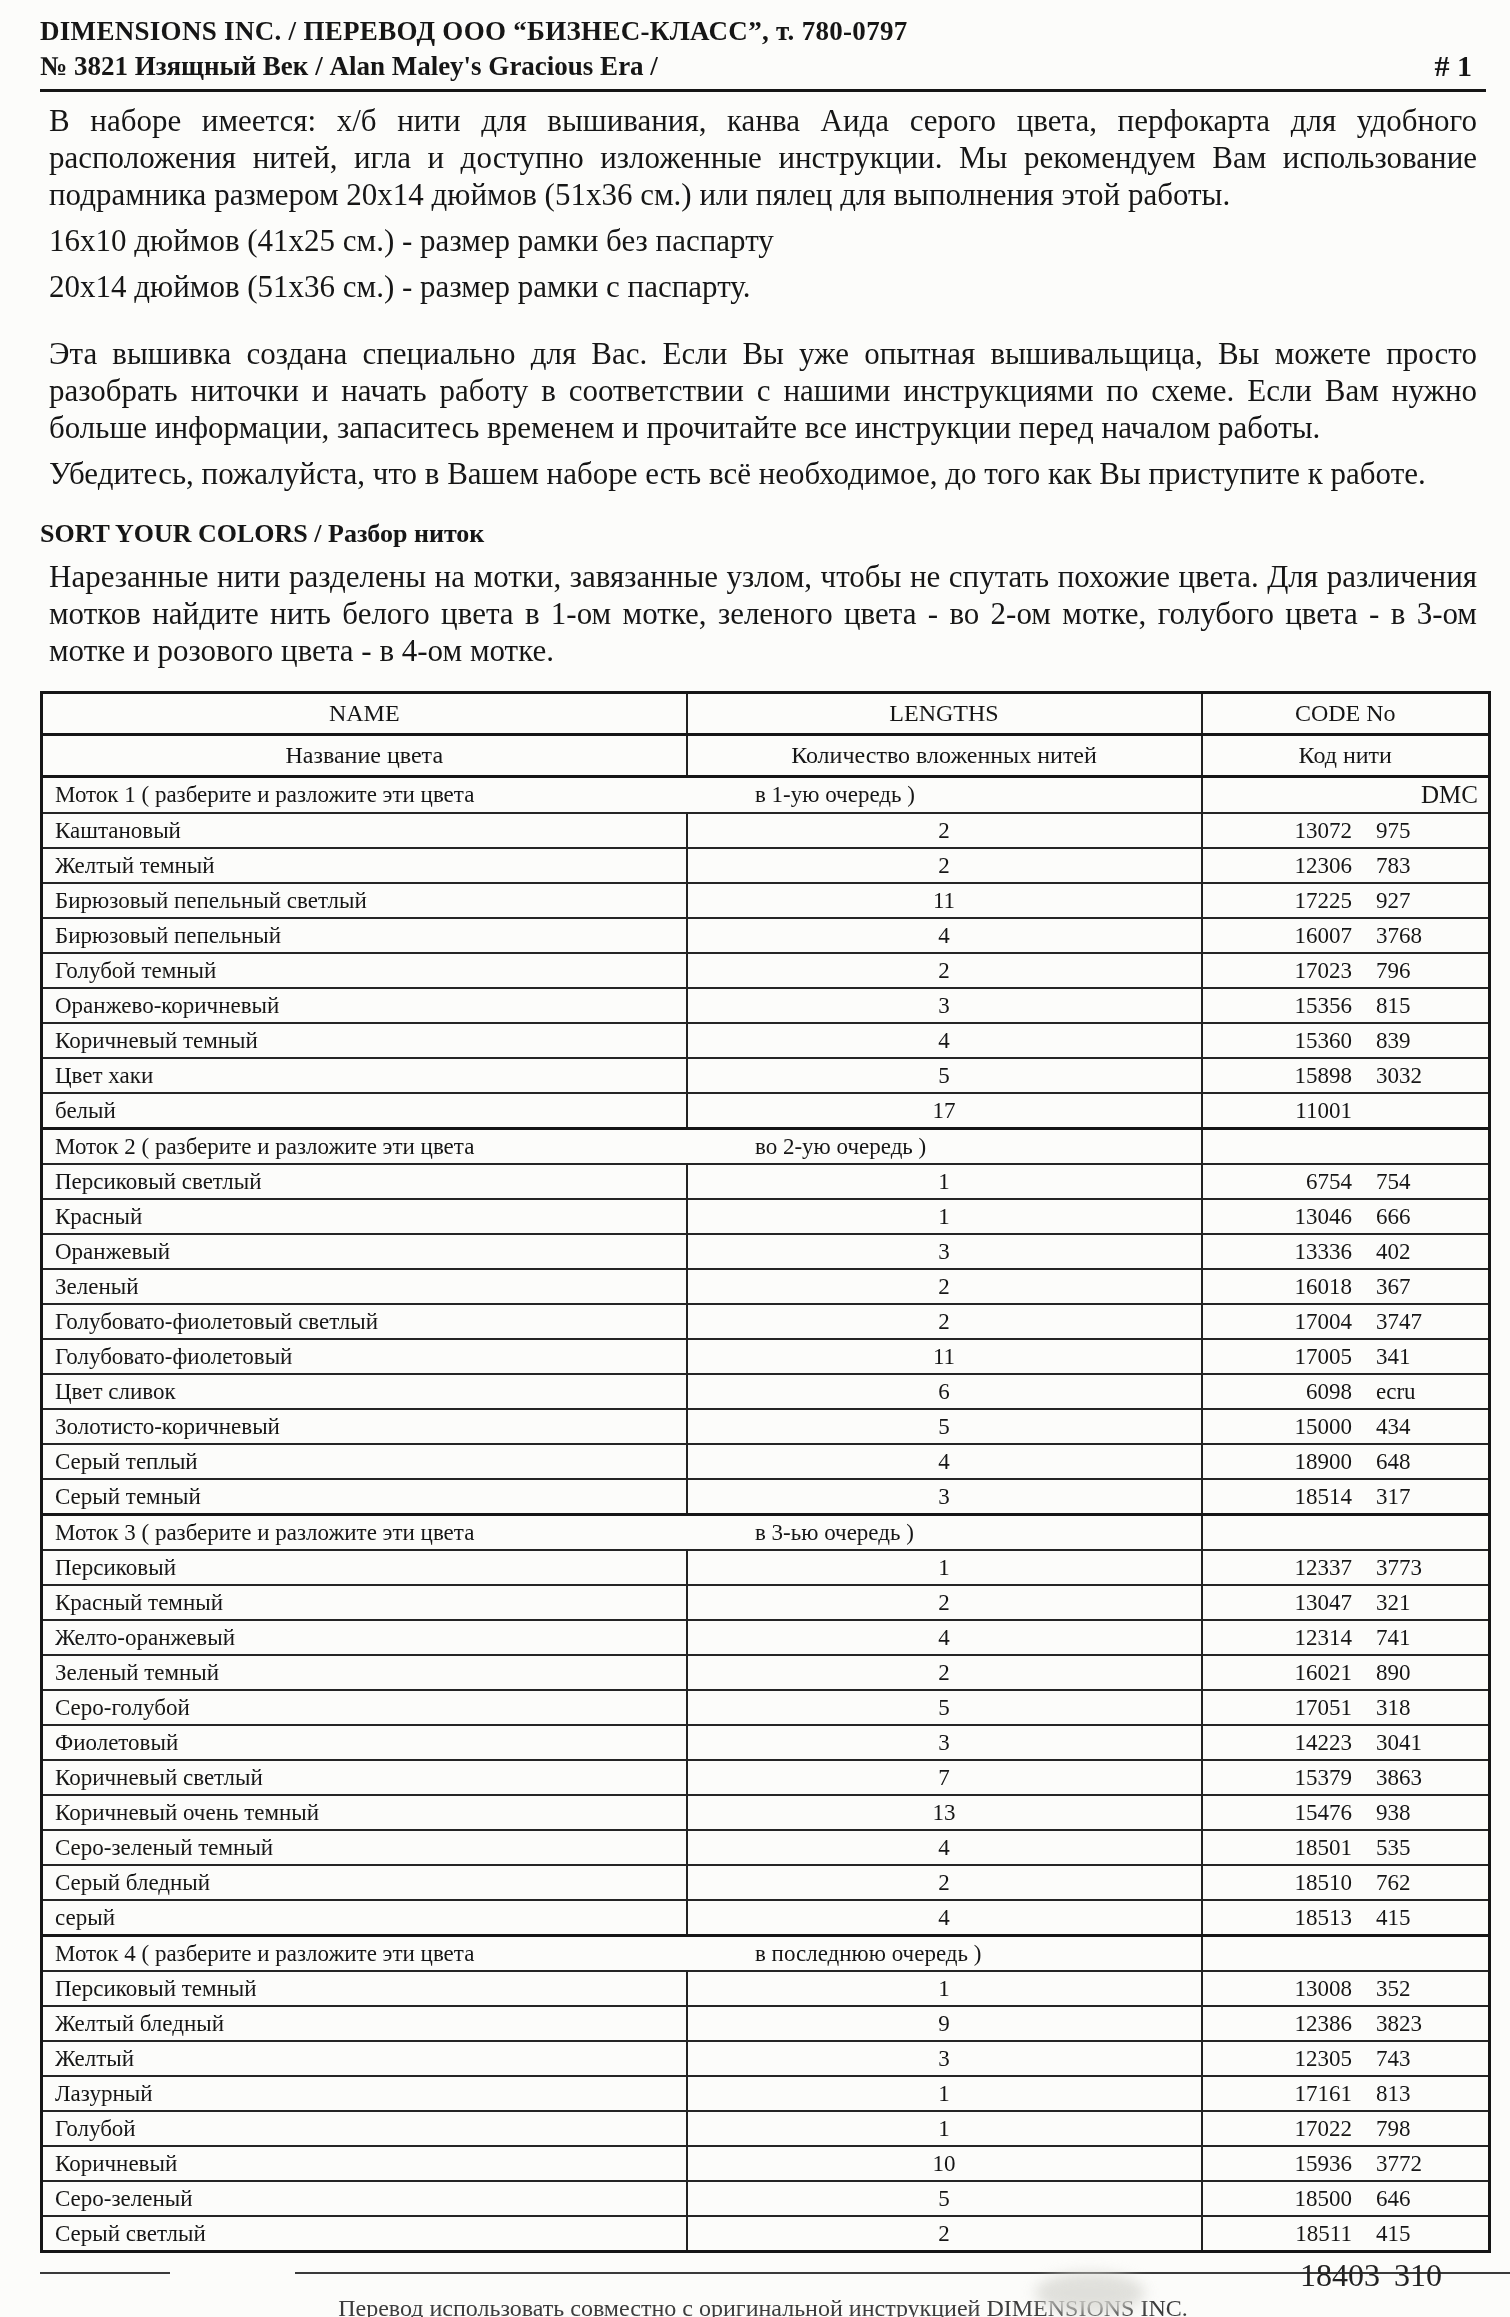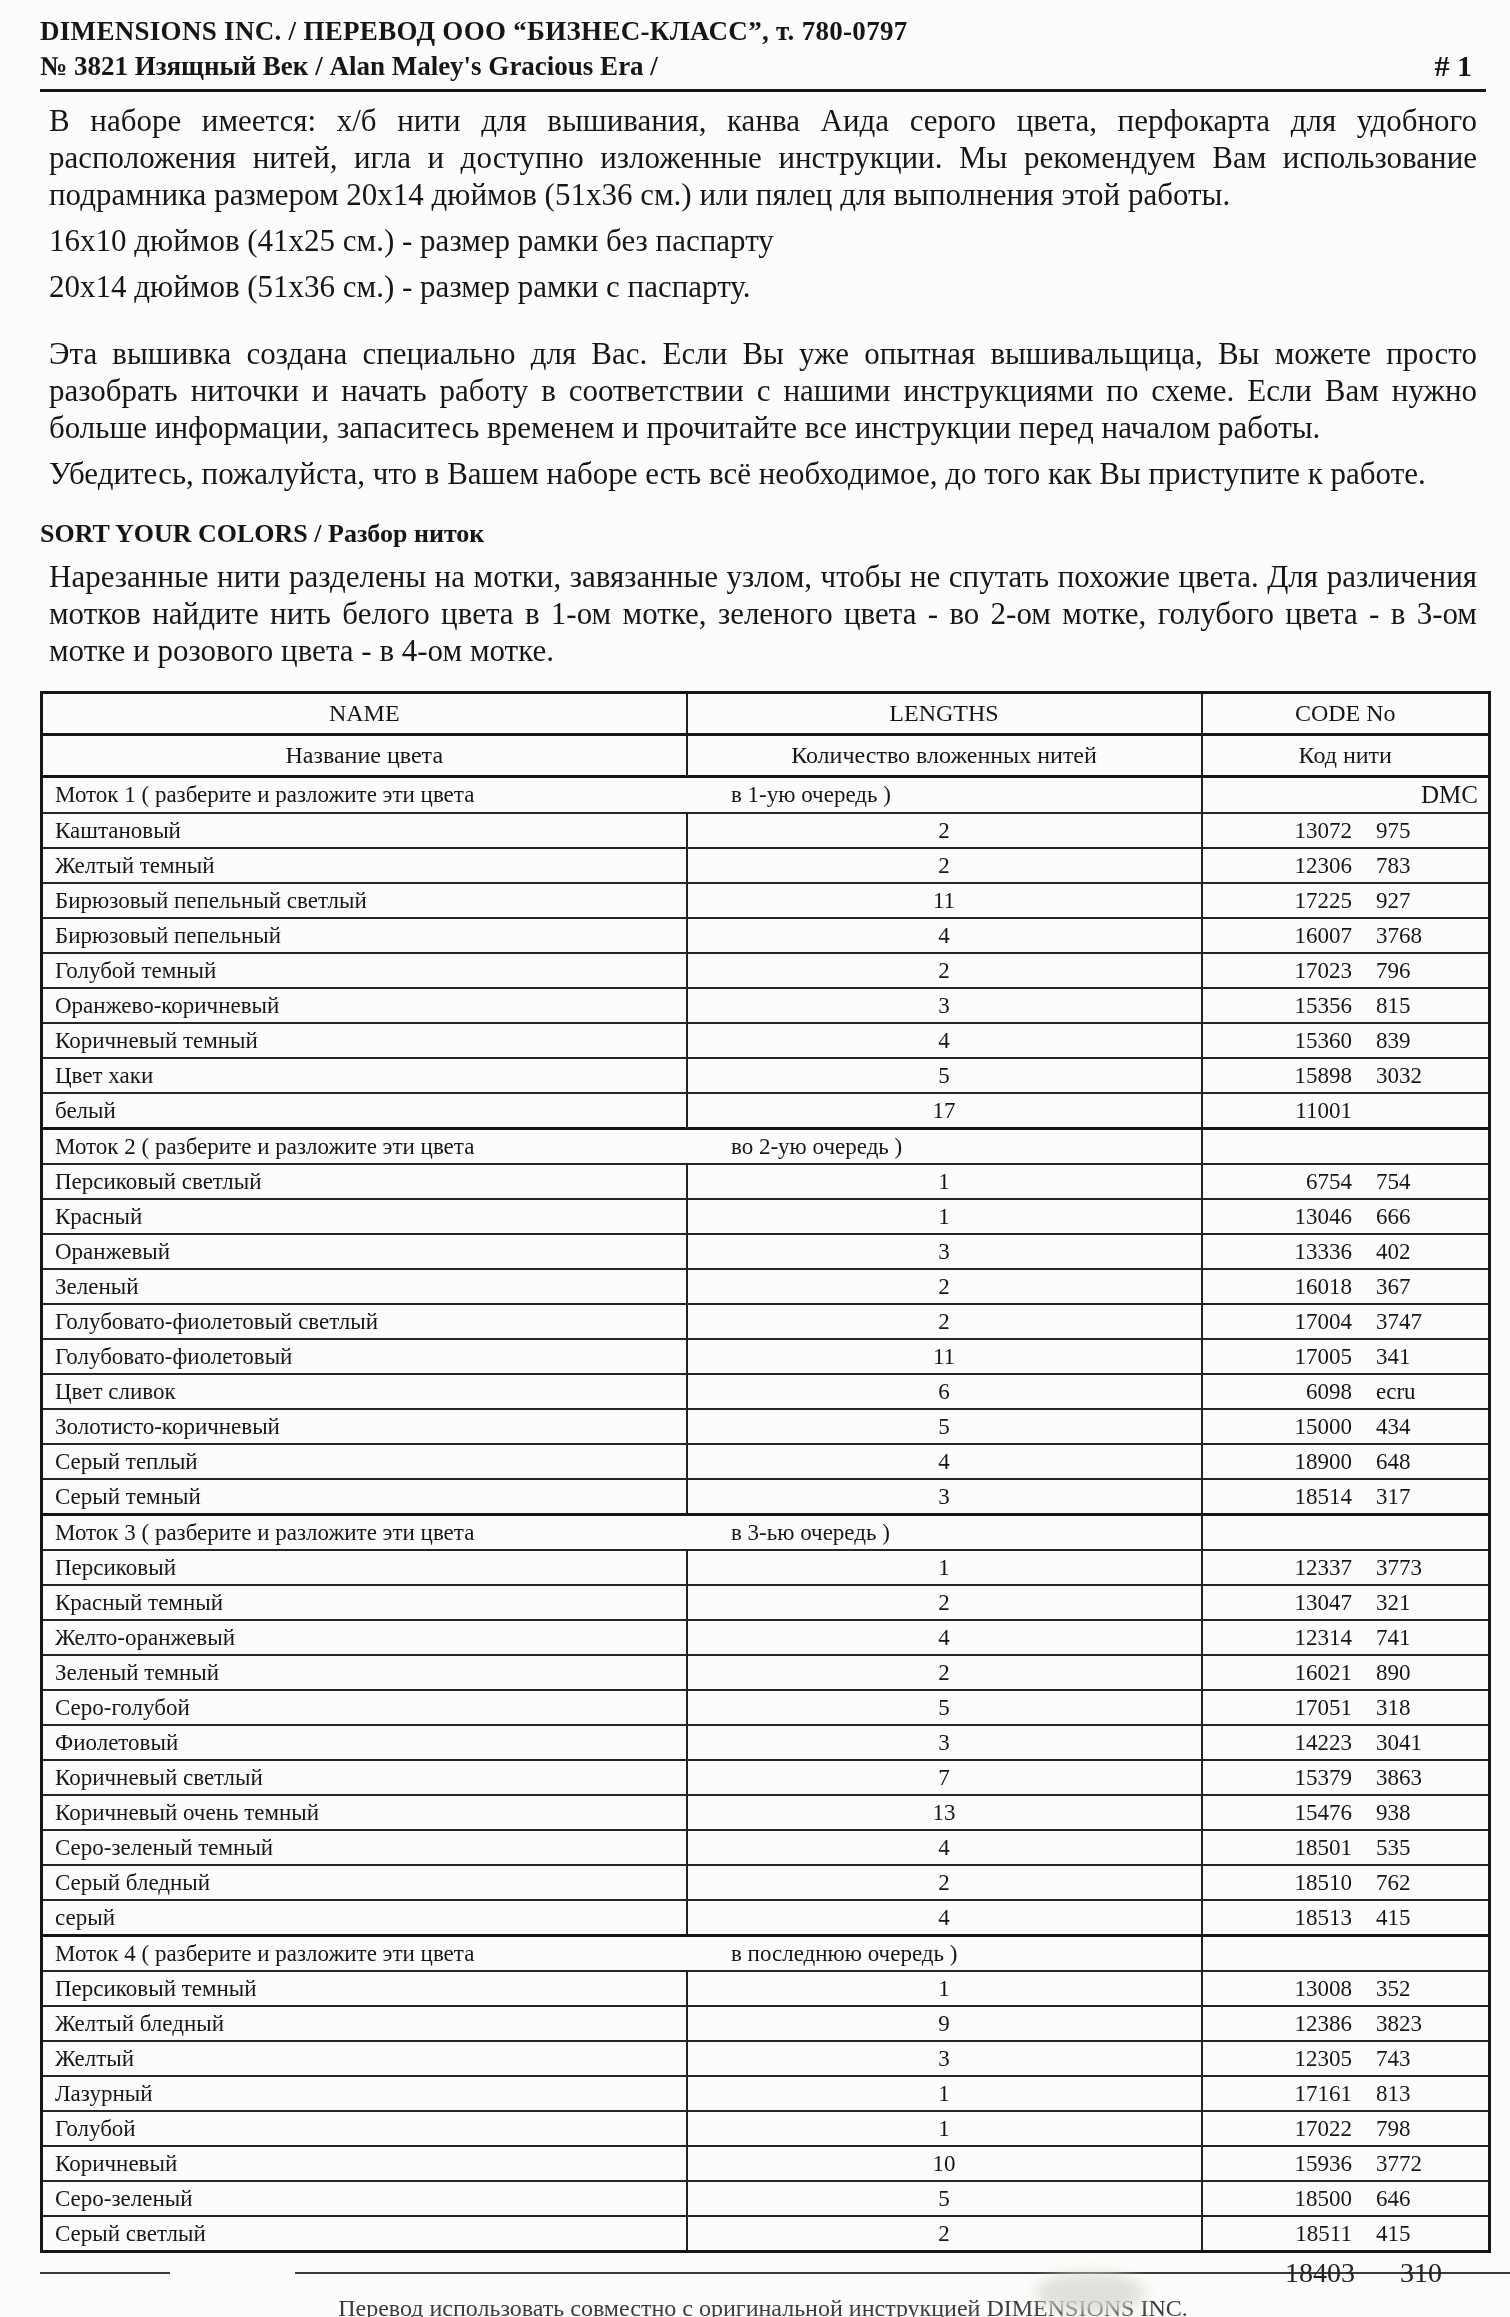--- a/index.html
+++ b/index.html
@@ -37,30 +37,30 @@
   th.bl, td.bl { border-left: 2px solid #222; }
   tbody td { padding: 3px 4px; height: 27px; }
   tbody tr { border-top: 2px solid #252525; }
   tbody tr.section-row { border-top: 3px solid #161616; }
   td.name-cell { padding-left: 12px; text-align: left; }
   td.len-cell { text-align: center; }
   .codewrap { display: flex; }
   .codewrap .code { flex: 1; text-align: right; padding-right: 24px; }
   .codewrap .dmc { width: 108px; text-align: left; }
   td.section-cell { position: relative; padding-left: 12px; }
-  td.section-cell .sec-queue { position: absolute; left: 688px; }
+  td.section-cell .sec-queue { position: absolute; left: 712px; }
   td.section-dmc { text-align: right; padding-right: 10px; font-size: 25px; }
 
   
   .extra-line { position: relative; height: 36px; margin-top: 2px; width: 1470px; }
   .extra-line .seg { position: absolute; top: 17px; border-top: 2px solid #3a3a3a; }
   .extra-line .seg1 { left: 0; width: 130px; }
   .extra-line .seg2 { left: 255px; right: 0; }
-  .extra-nums { position: absolute; right: 68px; top: 2px; display: flex; gap: 45px;
-                font-size: 28px; color: #222; }
+  .extra-nums { position: absolute; right: 68px; top: 2px; display: flex; gap: 14px;
+                font-size: 32px; color: #222; }
 
   .footer-note { text-align: center; font-size: 24px; color: #3c3c3c; margin-top: 4px; }
 
   .smudge { position: absolute; left: 1035px; top: 2272px; width: 110px; height: 42px;
             background: #d9d9d4; border-radius: 50%; filter: blur(7px); opacity: 0.8; }
 </style>
 </head>
 <body>
 
 <div class="page">

